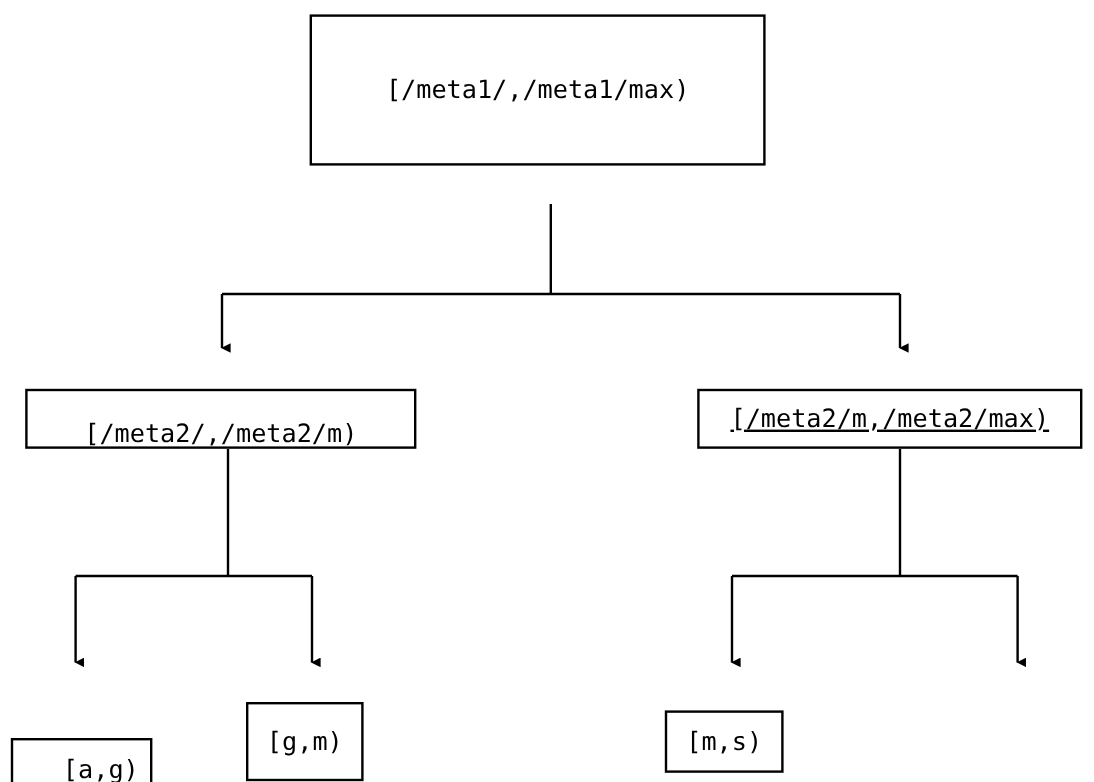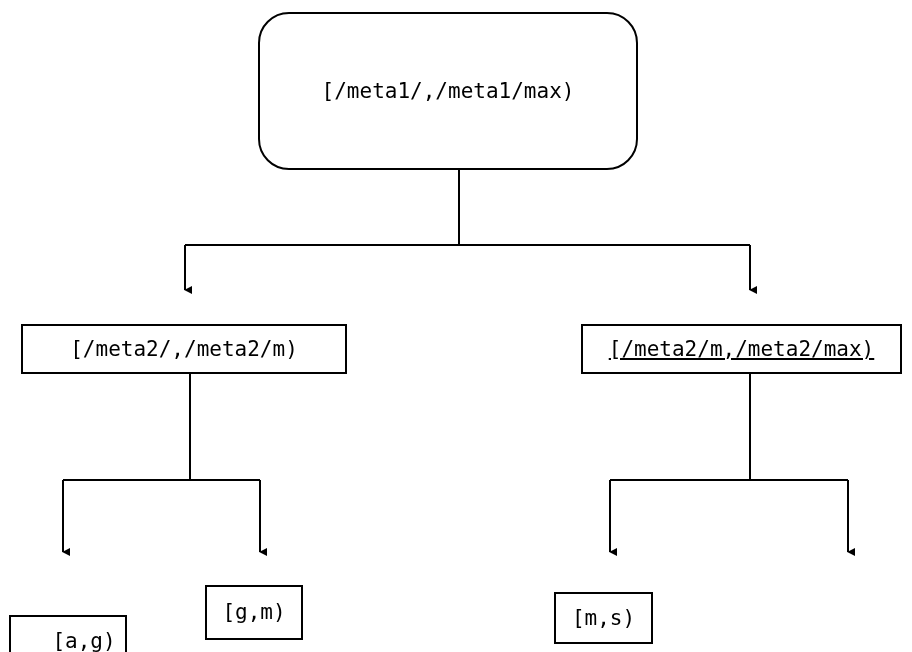--- a/index.html
+++ b/index.html
@@ -42,50 +42,50 @@
     line-height: 1;
     letter-spacing: 0px;
     color: #000000;
     white-space: pre;
   }
   
   #node-root {
     left: 258px;
     top: 12px;
     width: 380px;
-    height: 158px;
-    border-radius: 31px;
+    height: 126px;
   }
   
   #node-l2-left {
     left: 21px;
     top: 324px;
     width: 326px;
     height: 50px;
+    align-items: flex-end;
   }
   #node-l2-right {
     left: 581px;
     top: 324px;
     width: 321px;
     height: 50px;
     text-decoration: underline;
   }
   
   #node-leaf-ag {
     left: 9px;
     top: 615px;
     width: 118px;
     height: 52px;
     padding-left: 32px;
   }
   #node-leaf-gm {
     left: 205px;
     top: 585px;
     width: 98px;
-    height: 55px;
+    height: 66px;
   }
   #node-leaf-ms {
     left: 554px;
     top: 592px;
     width: 99px;
     height: 52px;
   }
   #node-leaf-smax {
     left: 777px;
     top: 585px;

